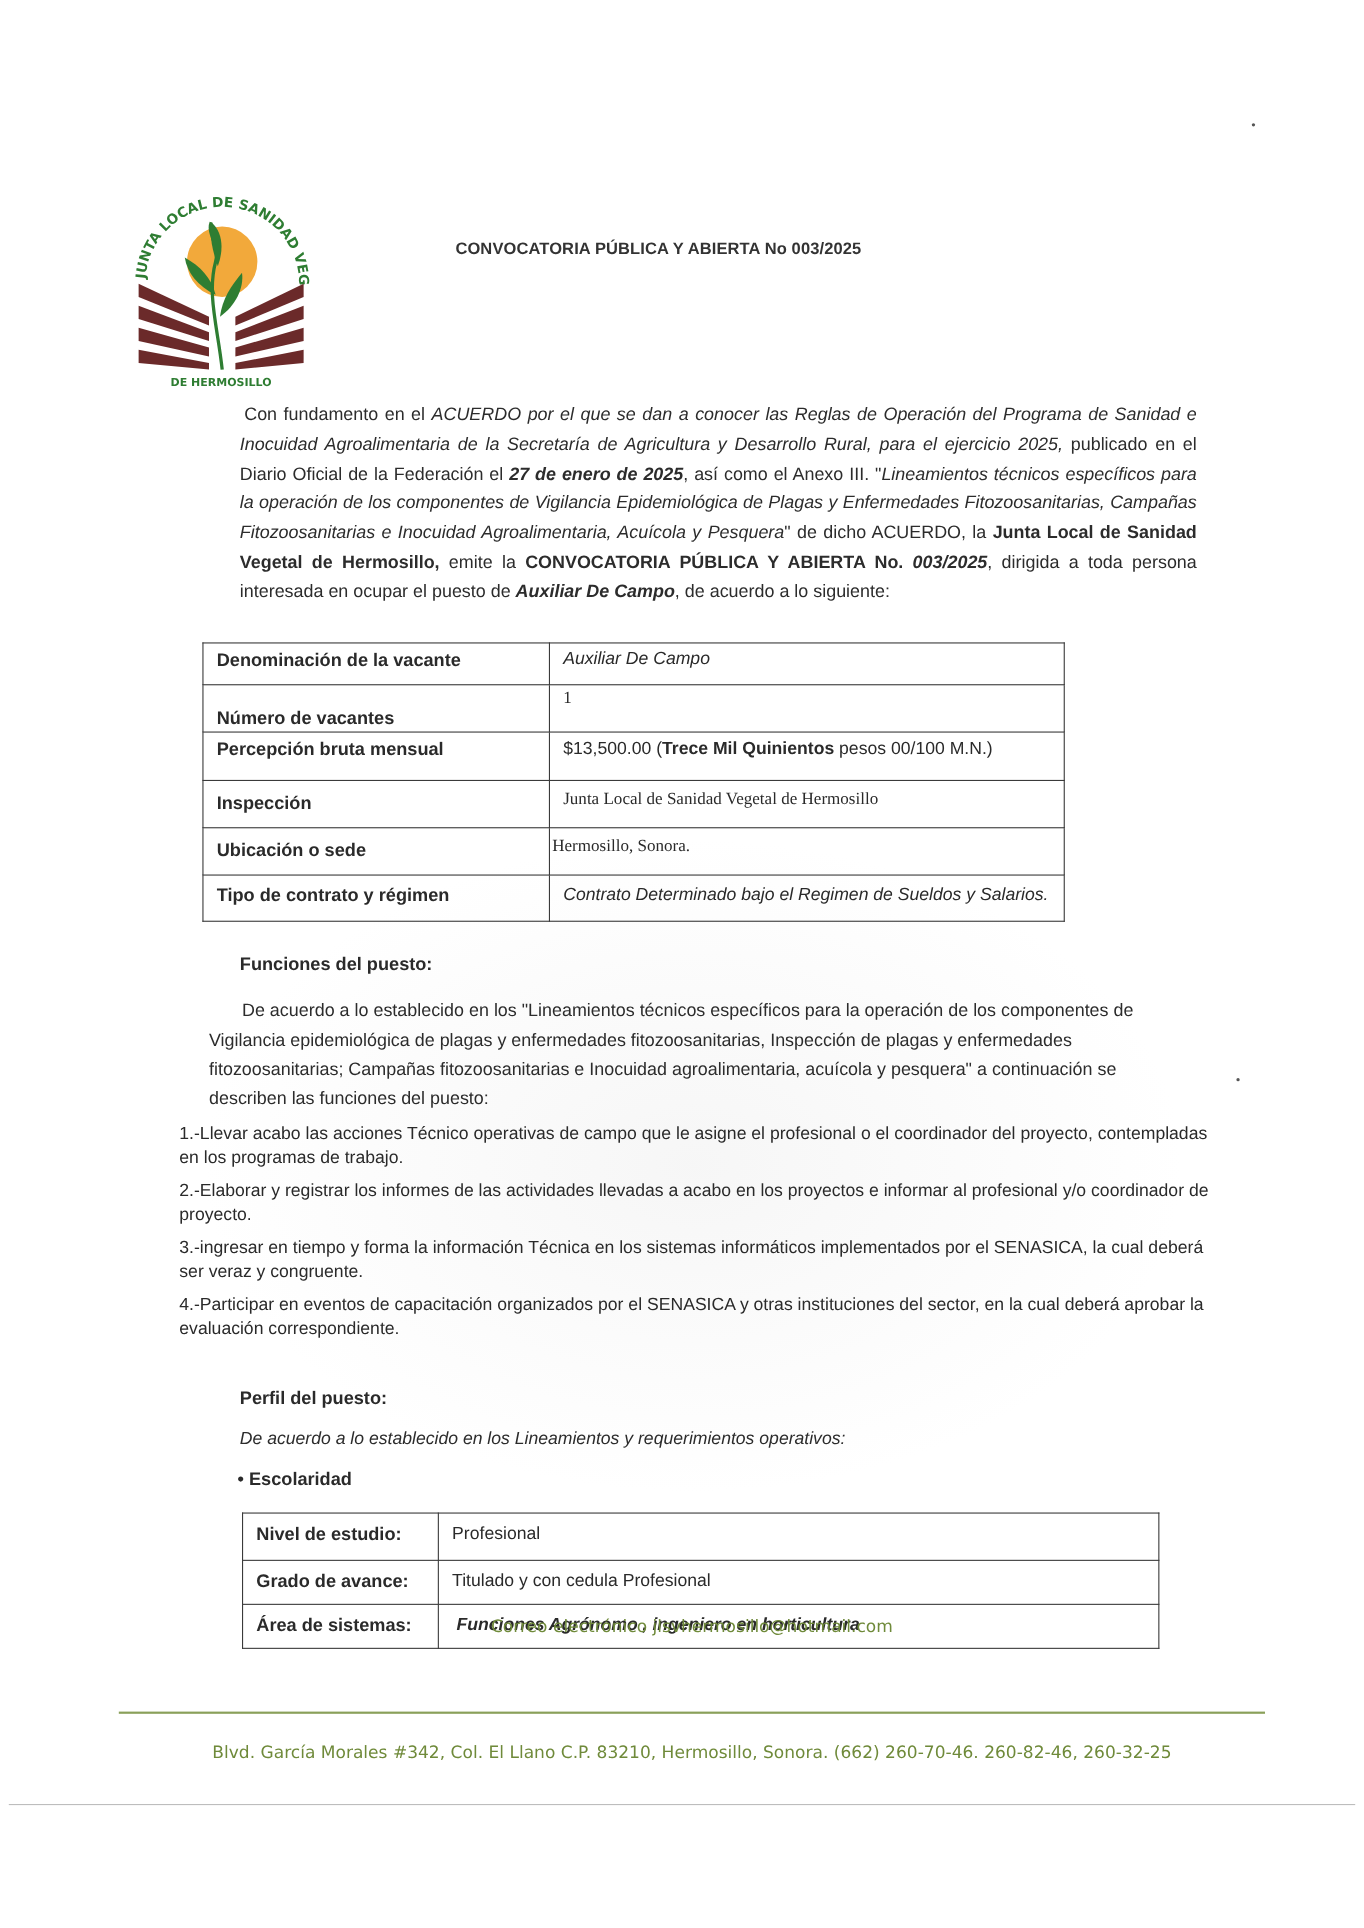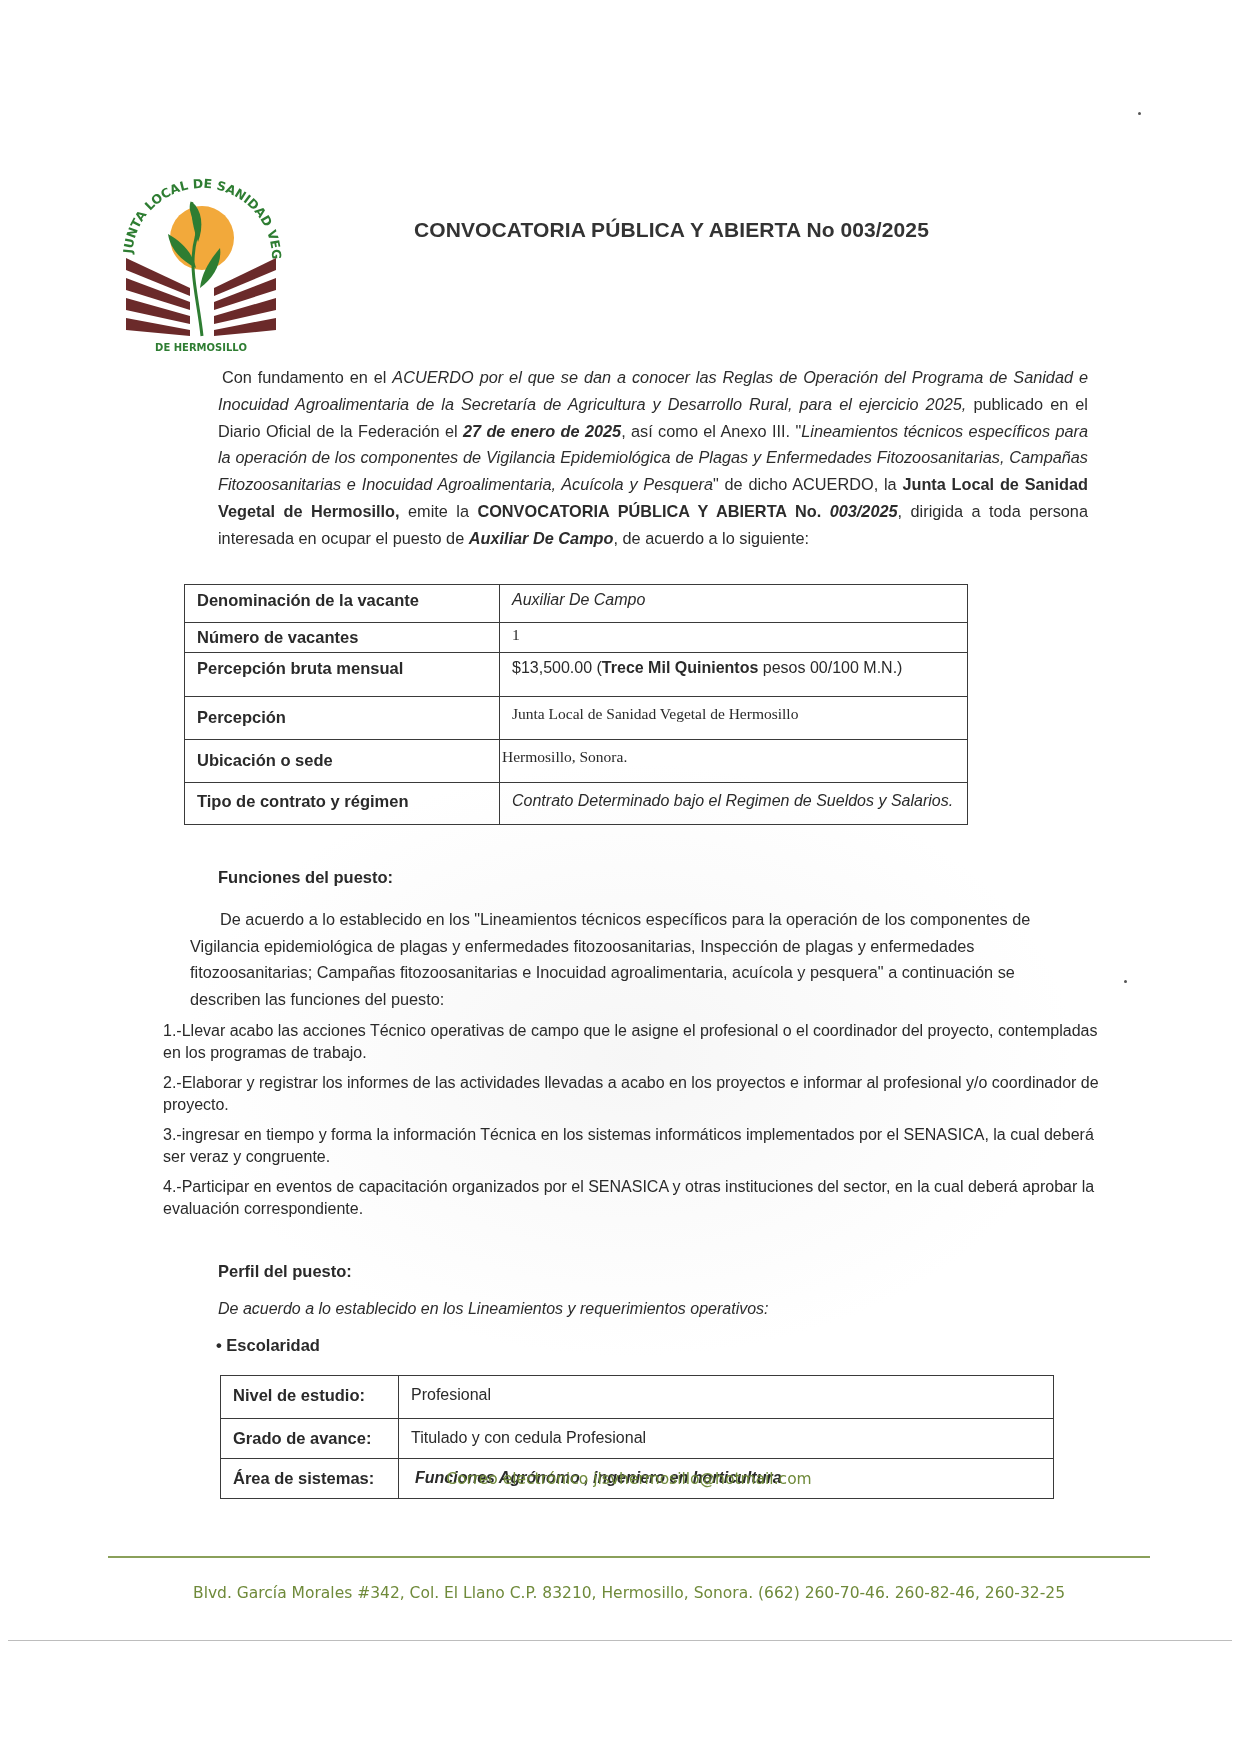--- a/index.html
+++ b/index.html
@@ -8,21 +8,21 @@
     font-family: "Liberation Sans", sans-serif; color: #2a2a2a;
   }
   .abs { position: absolute; }
   
   .watermark {
     position: absolute; left: 180px; top: 760px; width: 900px; height: 600px;
     border-radius: 50%; background: radial-gradient(ellipse at center, rgba(230,230,230,0.35) 0%, rgba(255,255,255,0) 70%);
   }
   .logo { left: 118px; top: 138px; width: 166px; height: 216px; }
   .title {
-    left: 414px; top: 218px; font-size: 21px; font-weight: bold; color: #333; letter-spacing: 0.1px;
+    left: 414px; top: 218px; font-size: 15px; font-weight: bold; color: #333; letter-spacing: 0.1px;
   }
   .intro {
     left: 218px; top: 364px; width: 870px; font-size: 16.3px; line-height: 26.8px; text-align: justify;
     color: #2c2c2c;
   }
   .intro p { margin: 0; text-indent: 4px; }
   .tbl1 {
     left: 184px; top: 584px; width: 784px; border-collapse: collapse;
   }
   table { border-collapse: collapse; }
@@ -90,29 +90,29 @@
   </p>
 </div>
 
 <table class="abs tbl1">
   <tbody>
       <tr style="height:38px;">
     <td class="k">Denominación de la vacante</td>
     <td class="v it">Auxiliar De Campo</td>
   </tr>
   <tr style="height:30px;">
-    <td class="k" style="padding-top:5px;padding-bottom:2px;">Número de vacantes</td>
+    <td class="k" style="padding-top:21px;padding-bottom:2px;">Número de vacantes</td>
     <td class="v serif" style="padding-top:3px;padding-bottom:2px;">1</td>
   </tr>
   <tr style="height:44px;">
     <td class="k">Percepción bruta mensual</td>
     <td class="v"><span>$13,500.00 (</span><span class="b">Trece Mil Quinientos</span><span> pesos 00/100 M.N.)</span></td>
   </tr>
   <tr style="height:43px;">
-    <td class="k" style="padding-top:11px;">Percepción</td>
+    <td class="k" style="padding-top:11px;">Inspección</td>
     <td class="v serif" style="padding-top:8px;">Junta Local de Sanidad Vegetal de Hermosillo</td>
   </tr>
   <tr style="height:43px;">
     <td class="k" style="padding-top:11px;">Ubicación o sede</td>
     <td class="v serif" style="padding-left:2px;padding-top:8px;">Hermosillo, Sonora.</td>
   </tr>
   <tr style="height:42px;">
     <td class="k" style="padding-top:9px;">Tipo de contrato y régimen</td>
     <td class="v it" style="padding-top:9px;">Contrato Determinado bajo el Regimen de Sueldos y Salarios.</td>
   </tr>

